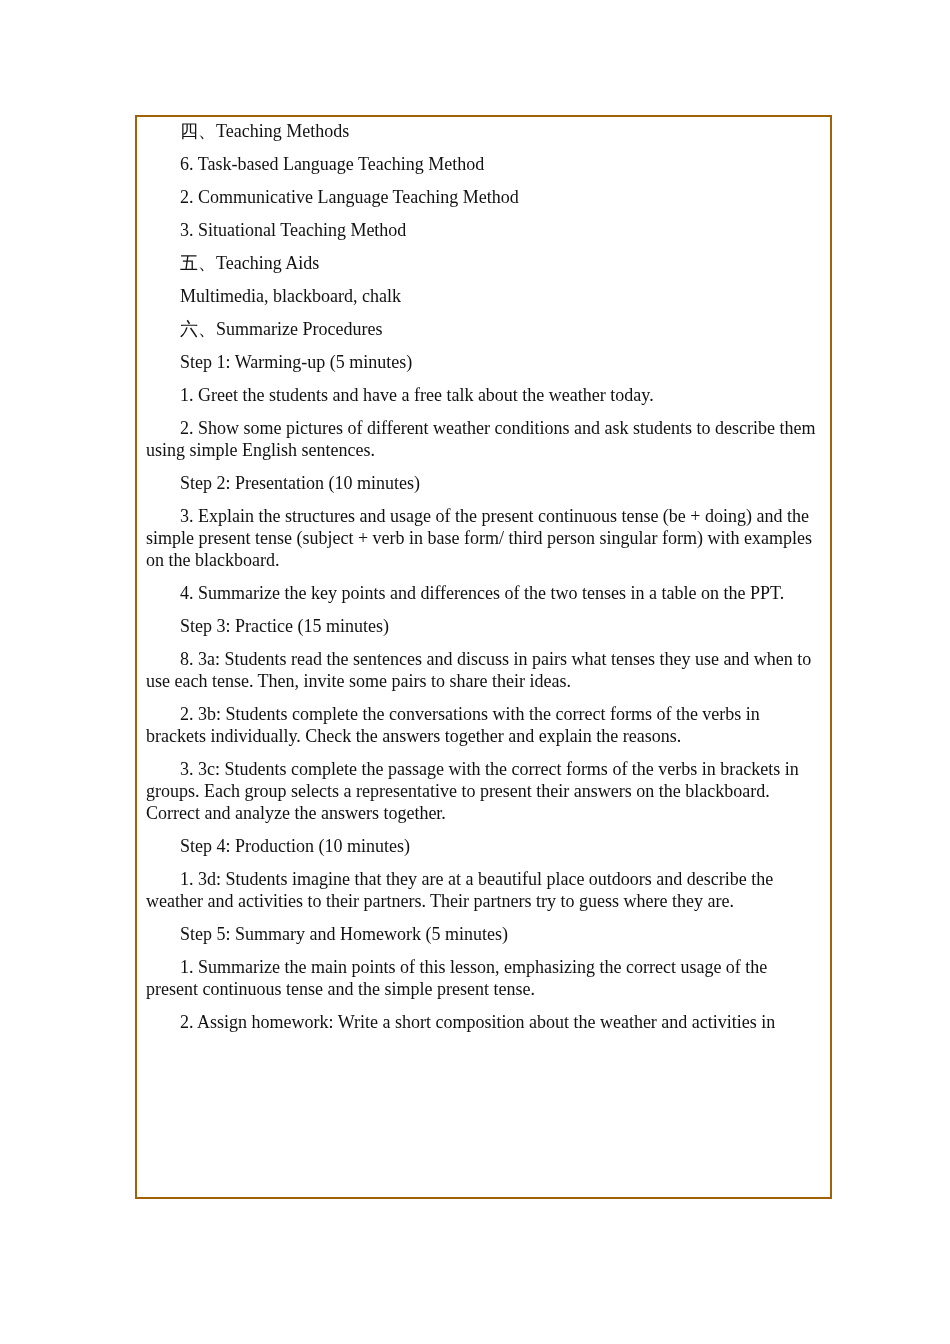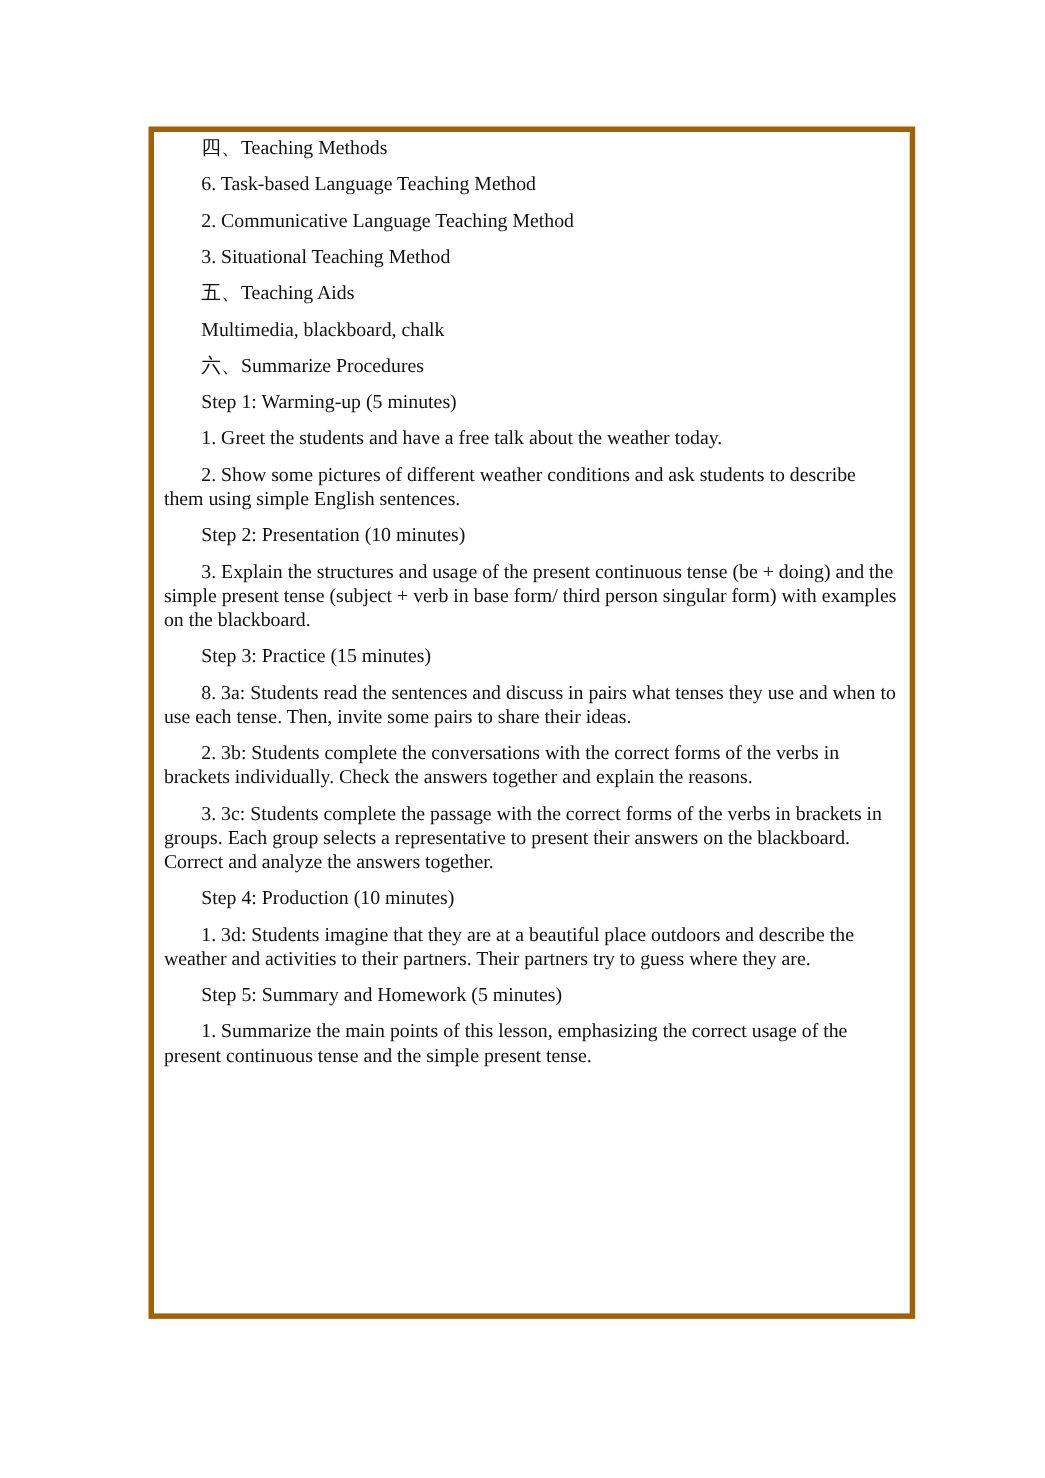--- a/index.html
+++ b/index.html
@@ -1,21 +1,21 @@
 <!DOCTYPE html>
 <html><head>
 <meta charset="utf-8">
 <style>
   html, body { margin: 0; padding: 0; background: #ffffff; }
   body { width: 950px; height: 1344px; position: relative; overflow: hidden; }
   .page {
     position: absolute;
     left: 135px; top: 115px;
     width: 697px; height: 1084px;
-    border: 5px solid #a16207;
+    border: 2px solid #a16207;
     box-sizing: border-box;
     overflow: hidden;
     padding: 3px 10px 0 9px;
     font-family: "Liberation Serif", "DejaVu Serif", serif;
     font-size: 18px;
     color: #111111;
   }
   .para {
     margin: 0 0 11px 0;
     line-height: 22px;
@@ -32,21 +32,23 @@
   <p class="para">2. Communicative Language Teaching Method</p>
   <p class="para">3. Situational Teaching Method</p>
   <p class="para">五、Teaching Aids</p>
   <p class="para">Multimedia, blackboard, chalk</p>
   <p class="para">六、Summarize Procedures</p>
   <p class="para">Step 1: Warming-up (5 minutes)</p>
   <p class="para">1. Greet the students and have a free talk about the weather today.</p>
   <p class="para">2. Show some pictures of different weather conditions and ask students to describe them using simple English sentences.</p>
   <p class="para">Step 2: Presentation (10 minutes)</p>
   <p class="para">3. Explain the structures and usage of the present continuous tense (be + doing) and the simple present tense (subject + verb in base form/ third person singular form) with examples on the blackboard.</p>
+  <p class="para">4. Summarize the key points and differences of the two tenses in a table on the PPT.</p>
   <p class="para">Step 3: Practice (15 minutes)</p>
   <p class="para">8. 3a: Students read the sentences and discuss in pairs what tenses they use and when to use each tense. Then, invite some pairs to share their ideas.</p>
   <p class="para">2. 3b: Students complete the conversations with the correct forms of the verbs in brackets individually. Check the answers together and explain the reasons.</p>
   <p class="para">3. 3c: Students complete the passage with the correct forms of the verbs in brackets in groups. Each group selects a representative to present their answers on the blackboard. Correct and analyze the answers together.</p>
   <p class="para">Step 4: Production (10 minutes)</p>
   <p class="para">1. 3d: Students imagine that they are at a beautiful place outdoors and describe the weather and activities to their partners. Their partners try to guess where they are.</p>
   <p class="para">Step 5: Summary and Homework (5 minutes)</p>
   <p class="para">1. Summarize the main points of this lesson, emphasizing the correct usage of the present continuous tense and the simple present tense.</p>
+  <p class="para">2. Assign homework: Write a short composition about the weather and activities in</p>
 </div>
 
 </body></html>

